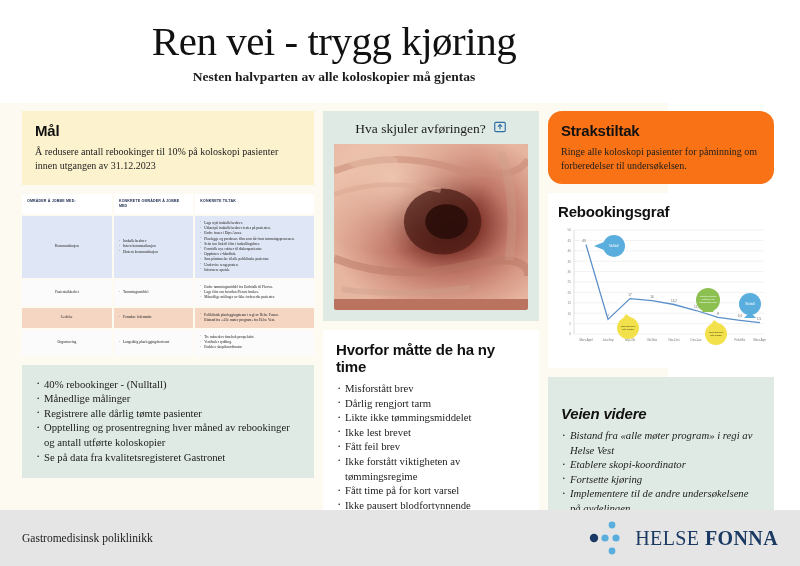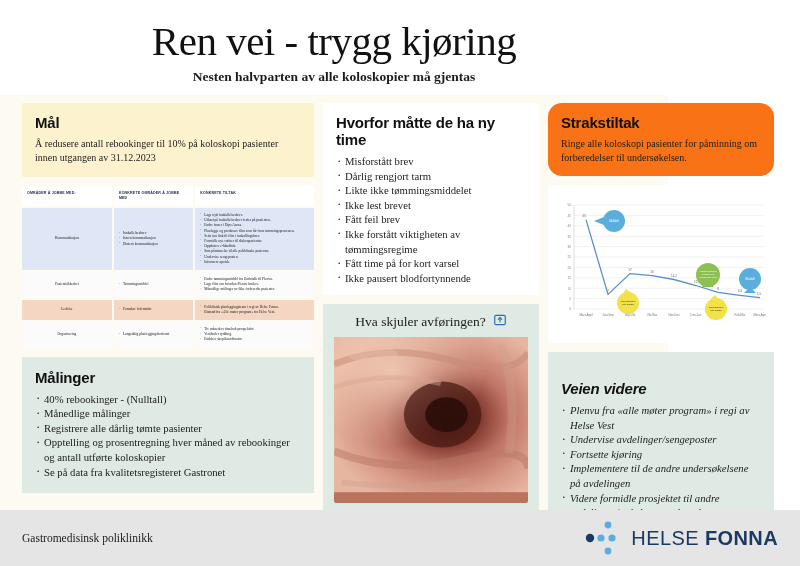--- a/index.html
+++ b/index.html
@@ -12,21 +12,21 @@
   .poster{
     position:relative;width:668px;height:566px;
     background:#fdfaf2;
   }
   
   .header{padding:18px 0 6px;text-align:center;background:#ffffff;}
   .title{
     font-size:41px;line-height:46px;font-weight:400;letter-spacing:-0.5px;
     margin:0;color:#111;
   }
-  .subtitle{font-size:13.5px;font-weight:700;margin:5px 0 4px;color:#1c1c1c;}
+  .subtitle{font-size:13.5px;font-weight:700;margin:5px 0 12px;color:#1c1c1c;}
 
   
   .columns{
     display:flex;gap:9px;padding:8px 22px 0;box-sizing:border-box;width:800px;
   }
   .col-left{width:292px;display:flex;flex-direction:column;gap:9px;}
   .col-mid{width:216px;display:flex;flex-direction:column;gap:9px;}
   .col-right{width:226px;display:flex;flex-direction:column;gap:9px;}
 
   .card{box-sizing:border-box;}
@@ -93,21 +93,21 @@
 
   
   .footer{
     position:absolute;left:0;bottom:0;width:800px;height:56px;background:#e5e5e5;
     display:flex;align-items:center;justify-content:space-between;
     padding:0 22px;box-sizing:border-box;
   }
   .footer .dept{font-size:11.5px;}
   .logo{display:flex;align-items:center;gap:8px;}
   .logo .word{
-    font-family:Liberation Sans, sans-serif;font-size:20px;letter-spacing:0.4px;
+    font-family:Liberation Serif, serif;font-size:20px;letter-spacing:0.4px;
     color:#1b3a63;
   }
   .logo .word b{font-weight:700;}
   .logo .word span.light{font-weight:400;}
 </style>
 </head>
 <body>
 
 <div class="poster">
 
@@ -199,46 +199,31 @@
                 <li>Tre måneders timebok prospektivt.</li>
                 <li>Vestibuler rydding.</li>
                 <li>Etablere skopikoordinator.</li>
               </ul>
             </td>
           </tr>
         </tbody>
       </table>
 
       <div class="card mint">
-        <h2>Målinger</h2>
         <ul class="bul">
           <li>40% rebookinger - (Nulltall)</li>
           <li>Månedlige målinger</li>
           <li>Registrere alle dårlig tømte pasienter</li>
           <li>Opptelling og prosentregning hver måned av rebookinger og antall utførte koloskopier</li>
           <li>Se på data fra kvalitetsregisteret Gastronet</li>
         </ul>
       </div>
     </div>
 
     <div class="col-mid">
-
-      <div class="card white" style="padding:11px 13px 10px;">
-        <h2>Hvorfor måtte de ha ny time</h2>
-        <ul class="bul">
-          <li>Misforstått brev</li>
-          <li>Dårlig rengjort tarm</li>
-          <li>Likte ikke tømmingsmiddelet</li>
-          <li>Ikke lest brevet</li>
-          <li>Fått feil brev</li>
-          <li>Ikke forstått viktigheten av tømmingsregime</li>
-          <li>Fått time på for kort varsel</li>
-          <li>Ikke pausert blodfortynnende</li>
-        </ul>
-      </div>
 
       <div class="card mint" style="padding:9px 11px 11px;">
         <div class="scope-head">
           <span class="t">Hva skjuler avføringen?</span>
           <span>
             <svg width="14" height="14" viewBox="0 0 24 24" fill="none" stroke="#2f6ea8" stroke-width="2" stroke-linecap="round" stroke-linejoin="round">
               <rect x="3" y="4" width="18" height="16" rx="2"></rect>
               <path d="M12 15V8"></path>
                 <path d="M9 11l3-3 3 3"></path>
             </svg>
@@ -264,20 +249,34 @@
             <ellipse cx="112" cy="80" rx="40" ry="34" fill="#4a1b14" opacity="0.75"></ellipse>
             <ellipse cx="116" cy="80" rx="22" ry="18" fill="#2a0d09" opacity="0.9"></ellipse>
             <path d="M0,28 Q55,6 120,24 T200,16" stroke="#c98b76" stroke-width="7" fill="none" opacity="0.55"></path>
             <path d="M0,52 Q50,34 110,48" stroke="#d9a58f" stroke-width="5" fill="none" opacity="0.45"></path>
             <path d="M0,118 Q60,142 130,126 T200,136" stroke="#b87764" stroke-width="8" fill="none" opacity="0.5"></path>
             <path d="M8,150 Q70,158 140,148" stroke="#caa08c" stroke-width="6" fill="none" opacity="0.4"></path>
             <path d="M172,8 Q190,60 180,120" stroke="#caa08c" stroke-width="9" fill="none" opacity="0.35"></path>
             <ellipse cx="40" cy="18" rx="26" ry="9" fill="#e8c0ab" opacity="0.4"></ellipse>
           </svg>
         </div>
+      </div>
+
+      <div class="card white" style="padding:11px 13px 10px;">
+        <h2>Hvorfor måtte de ha ny time</h2>
+        <ul class="bul">
+          <li>Misforstått brev</li>
+          <li>Dårlig rengjort tarm</li>
+          <li>Likte ikke tømmingsmiddelet</li>
+          <li>Ikke lest brevet</li>
+          <li>Fått feil brev</li>
+          <li>Ikke forstått viktigheten av tømmingsregime</li>
+          <li>Fått time på for kort varsel</li>
+          <li>Ikke pausert blodfortynnende</li>
+        </ul>
       </div>
 
       <div class="card cream" style="padding:10px 11px;">
         <div class="qr-row">
           <svg class="qr" viewBox="0 0 29 29" shape-rendering="crispEdges">
             <rect width="29" height="29" fill="#faf3e4"></rect>
             <g fill="#1c1c1c">
               <rect x="0" y="0" width="7" height="1"></rect>
                 <rect x="0" y="6" width="7" height="1"></rect>
               <rect x="0" y="0" width="1" height="7"></rect>
@@ -496,20 +495,21 @@
     </div>
 
     <div class="col-right">
 
       <div class="card cream">
         <h2>Strakstiltak</h2>
         <p>Ringe alle koloskopi pasienter for påminning om forberedelser til undersøkelsen.</p>
       </div>
 
       <div class="card white" style="padding:10px 8px 6px 10px;">
+        <h2 style="margin-bottom:2px;">Rebookingsgraf</h2>
         <div class="chart-wrap">
           <svg class="chart-svg" width="208" height="136" viewBox="0 0 208 136">
 
             <g stroke="#e7e7e7" stroke-width="0.6">
               <line x1="16" y1="6" x2="206" y2="6"></line>
               <line x1="16" y1="16.4" x2="206" y2="16.4"></line>
               <line x1="16" y1="26.8" x2="206" y2="26.8"></line>
               <line x1="16" y1="37.2" x2="206" y2="37.2"></line>
               <line x1="16" y1="47.6" x2="206" y2="47.6"></line>
               <line x1="16" y1="58" x2="206" y2="58"></line>
@@ -590,22 +590,22 @@
               <circle cx="192" cy="80" r="11" fill="#5aaede"></circle>
               <text x="192" y="81.2" font-family="Liberation Sans, sans-serif" font-size="3.2" fill="#ffffff" text-anchor="middle">Sluttall</text>
             </g>
           </svg>
         </div>
       </div>
 
       <div class="card mint" style="padding:28px 13px 12px;font-style:italic;">
         <h2>Veien videre</h2>
         <ul class="bul">
-          <li>Plenvu fra «alle møter program» i regi av Helse Vest</li>
-          <li>Undervise avdelinger/sengeposter</li>
+          <li>Bistand fra «alle møter program» i regi av Helse Vest</li>
+          <li>Etablere skopi-koordinator</li>
           <li>Fortsette kjøring</li>
           <li>Implementere til de andre undersøkelsene på avdelingen</li>
           <li>Videre formidle prosjektet til andre avdelinger/ sykehus som kan dra nytte av dette</li>
         </ul>
       </div>
     </div>
   </div>
 
   <div class="footer">
     <div class="dept">Gastromedisinsk poliklinikk</div>

